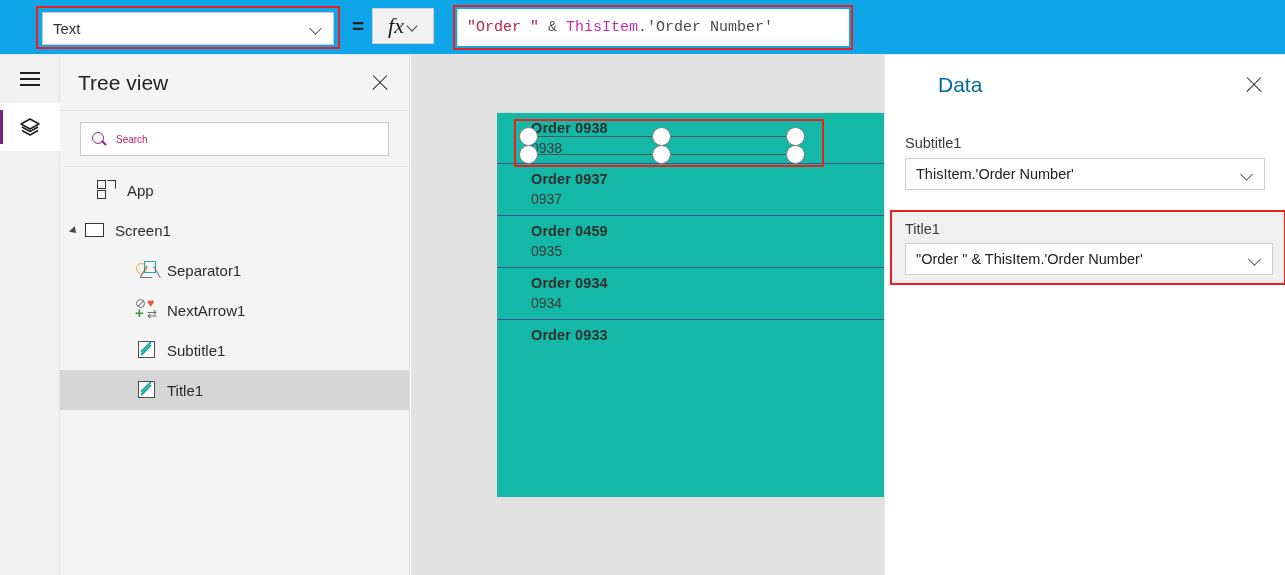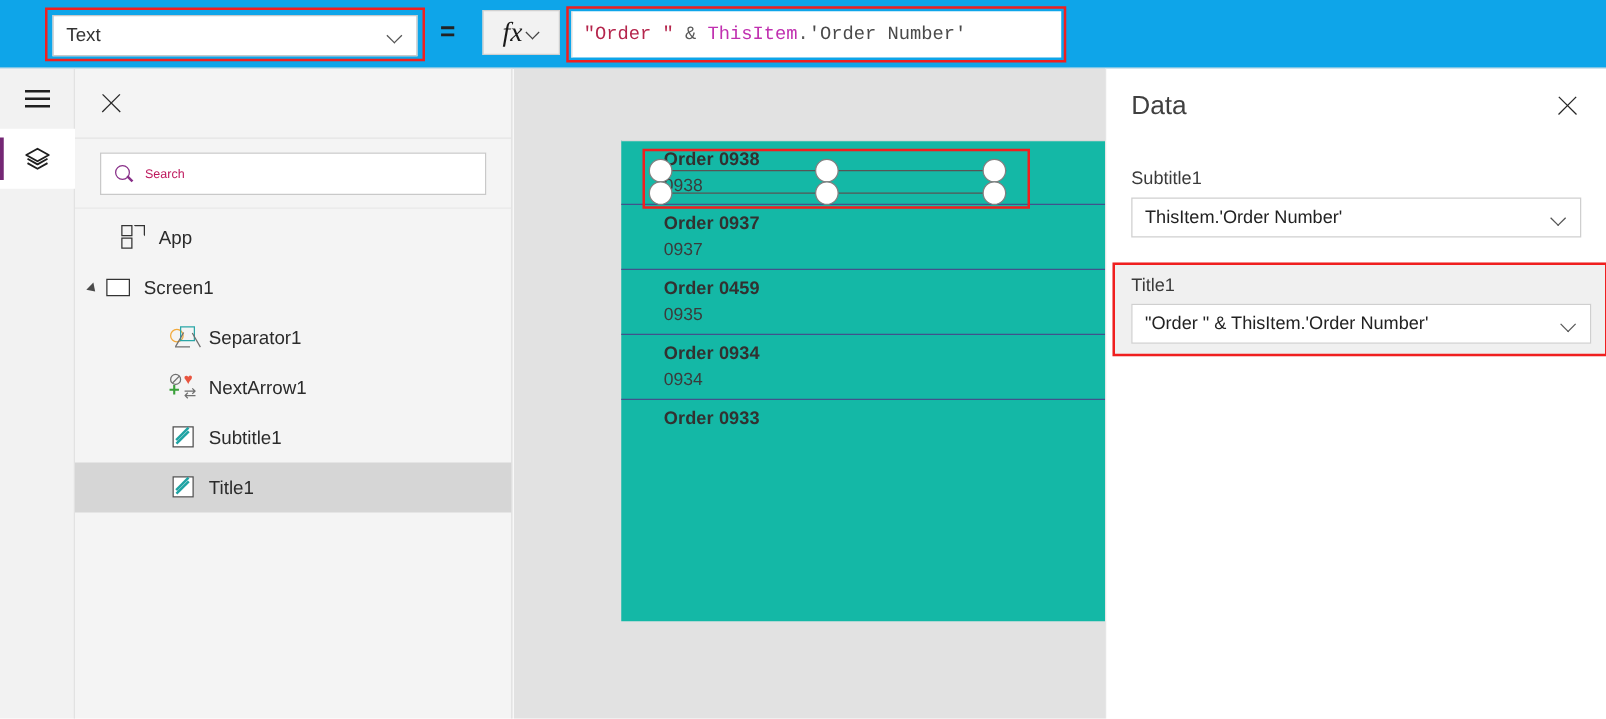--- a/index.html
+++ b/index.html
@@ -34,21 +34,21 @@
     content: ""; position: absolute; left: 1px; top: 2px;
     width: 8px; height: 8px;
     border-right: 1.3px solid #555; border-bottom: 1.3px solid #555;
     transform: rotate(45deg);
   }
   .equals {
     position: absolute; left: 352px; top: 14px;
     font-size: 21px; color: #222; font-weight: 600;
   }
   .fx-box {
-    position: absolute; left: 386px; top: 8px; width: 62px; height: 36px;
+    position: absolute; left: 372px; top: 8px; width: 62px; height: 36px;
     background: #f2f2f2; border: 1px solid #d0d0d0;
     display: flex; align-items: center; justify-content: center; gap: 3px;
   }
   .fx-glyph {
     font-family: "Liberation Serif", serif; font-style: italic;
     font-size: 22px; color: #1a1a1a; line-height: 1;
   }
   .fx-chev { width: 11px; height: 11px; position: relative; }
   .fx-chev::before {
     content: ""; position: absolute; left: 1px; top: 1px;
@@ -273,21 +273,21 @@
   }
 
   
   .datapanel {
     position: absolute; left: 884px; top: 55px; width: 401px; height: 520px;
     background: #ffffff; border-left: 1px solid #e6e6e6;
   }
   .dp-head {
     height: 60px; display: flex; align-items: center; padding: 0 20px;
   }
-  .dp-title { font-size: 21px; color: #404040; flex: 1; }
+  .dp-title { font-size: 21px; color: #0369a1; flex: 1; margin-left: 33px; }
   .dp-field { padding: 0 20px; }
   .dp-label { font-size: 14.5px; color: #3a3a3a; margin: 20px 0 7px 0; }
   .dp-select {
     height: 32px; background: #ffffff; border: 1px solid #cfcfcf;
     display: flex; align-items: center; padding: 0 10px;
     font-size: 14.5px; color: #222222;
   }
   .dp-select .v { flex: 1; white-space: nowrap; overflow: hidden; }
   .dp-block-hl {
     position: absolute; left: 5px; top: 155px; width: 396px; height: 75px;
@@ -336,20 +336,21 @@
       <svg width="24" height="24" viewBox="0 0 24 24">
         <polygon points="12,4 21,9 12,14 3,9" fill="none" stroke="#1f1f1f" stroke-width="1.5" stroke-linejoin="round"></polygon>
         <polyline points="4,12 12,16.5 20,12" fill="none" stroke="#1f1f1f" stroke-width="1.5" stroke-linejoin="round"></polyline>
         <polyline points="4,15.5 12,20 20,15.5" fill="none" stroke="#1f1f1f" stroke-width="1.5" stroke-linejoin="round"></polyline>
       </svg>
     </div>
   </div>
 
   <div class="tree">
     <div class="tree-head">
+      <span class="tree-title">Tree view</span>
       <span class="xclose"></span>
     </div>
 
     <div class="search-row">
       <div class="search-box">
         <span class="mag"></span>
         <span class="search-ph">Search</span>
       </div>
     </div>
 

